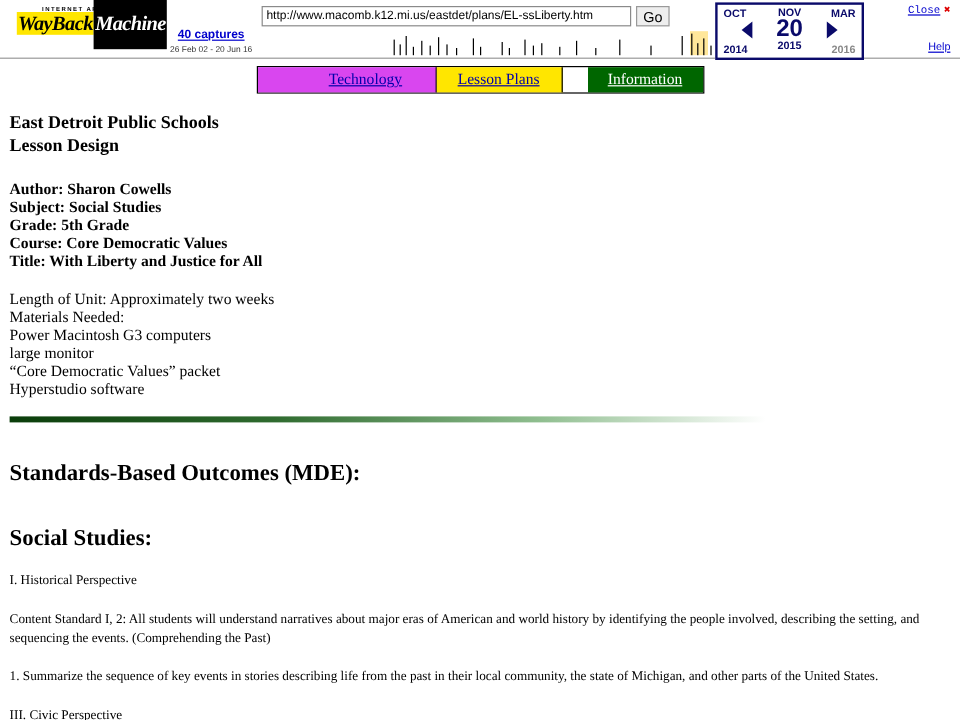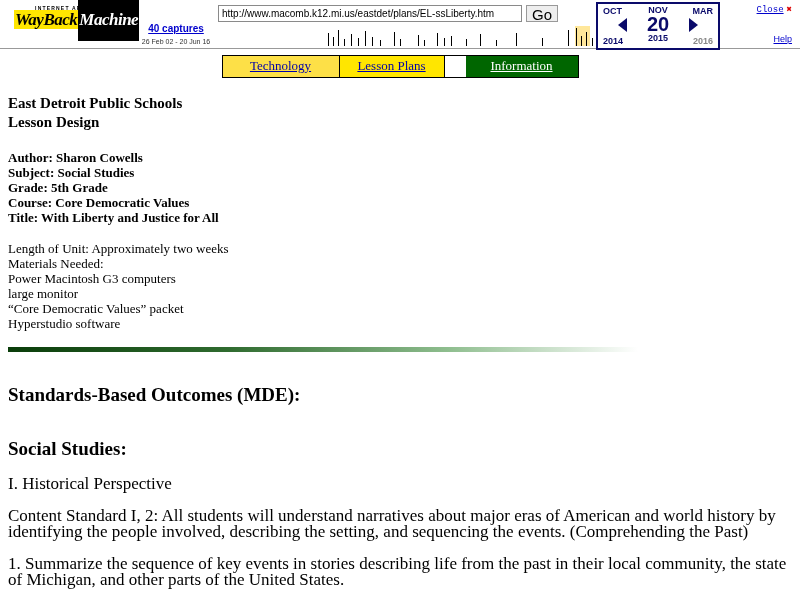--- a/index.html
+++ b/index.html
@@ -90,21 +90,21 @@
     font-family: "Liberation Sans", sans-serif;
     font-size: 10px;
     border: 1px solid #8a8a8a;
     padding: 0 3px;
     color: #000;
     background: #fff;
   }
   .wb-go {
     margin-left: 4px;
     font-family: "Liberation Sans", sans-serif;
-    font-size: 15px;
+    font-size: 12px;
     padding: 0px 5px;
     height: 17px;
     border: 1px solid #999;
     background: #eee;
   }
 
   
   .wb-ticks {
     position: absolute;
     left: 320px;
@@ -229,25 +229,25 @@
   .nav .cell {
     font-family: "Liberation Serif", serif;
     font-size: 13px;
     text-align: center;
     padding: 2px 0 3px 0;
     border-right: 1px solid #000;
   }
   .nav .cell:last-child { border-right: none; }
   .nav .c1 { width: 104px; background: #006600; }
   .nav .c1 a { color: #ffffff; }
-  .nav .c2 { width: 116px; background: #fde047; }
+  .nav .c2 { width: 116px; background: #d946ef; padding-left: 32px; }
   .nav .c2 a { color: #0000aa; }
   .nav .c3 { width: 104px; background: #ffe600; }
   .nav .c3 a { color: #0000aa; }
-  .nav .c4 { width: 112px; background: #006600; margin-left: 21px; }
+  .nav .c4 { width: 96px; background: #006600; margin-left: 21px; }
   .nav .c4 a { color: #ffffff; }
   .nav a { text-decoration: underline; }
 
   
   .content {
     padding: 16px 8px 0 8px;
   }
   h1.title {
     font-size: 15px;
     font-weight: bold;
@@ -272,21 +272,21 @@
     width: 630px;
     background: linear-gradient(to right, #0a3d0a 0%, #2f6b2f 35%, #8fbe8f 70%, #ffffff 100%);
   }
   .sec-head {
     margin-top: 32px;
     font-weight: bold;
     font-size: 19px;
   }
   .body-p {
     margin-top: 16px;
-    font-size: 17px;
+    font-size: 11px;
     line-height: 16px;
     max-width: 790px;
   }
 </style>
 </head>
 <body>
 
 <div class="wb-bar">
 
   <div class="wb-logo">

